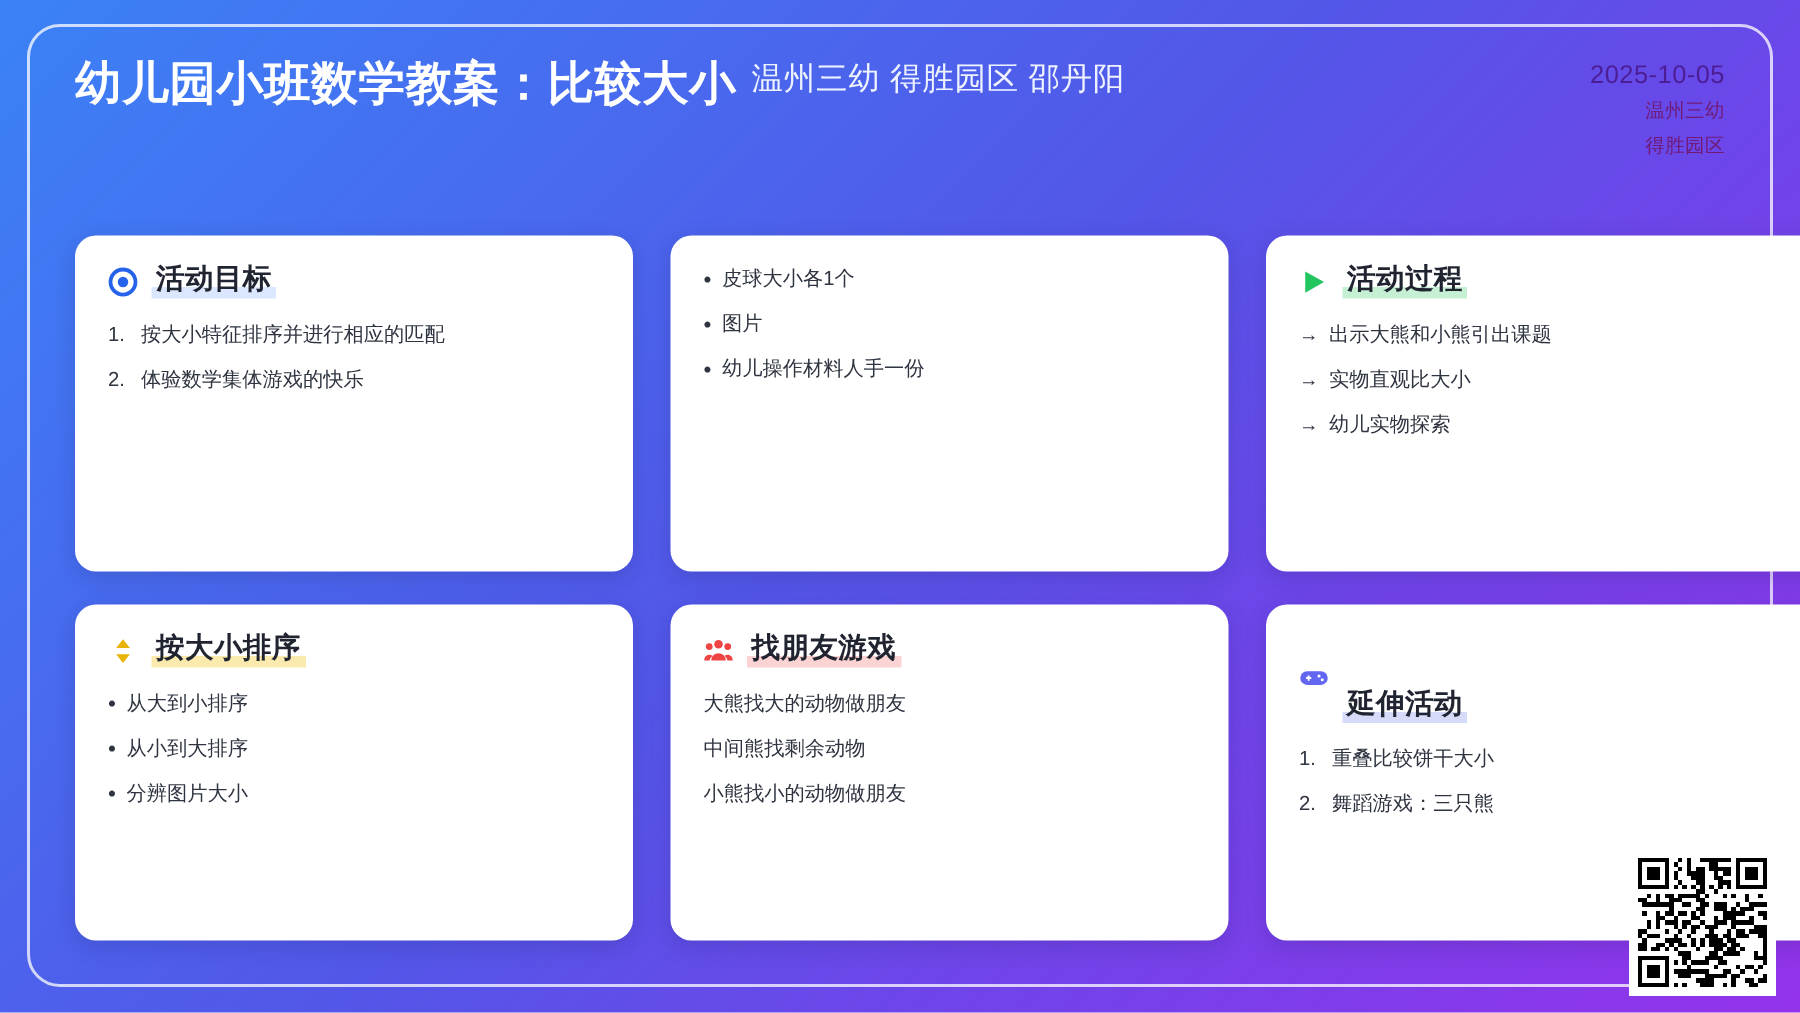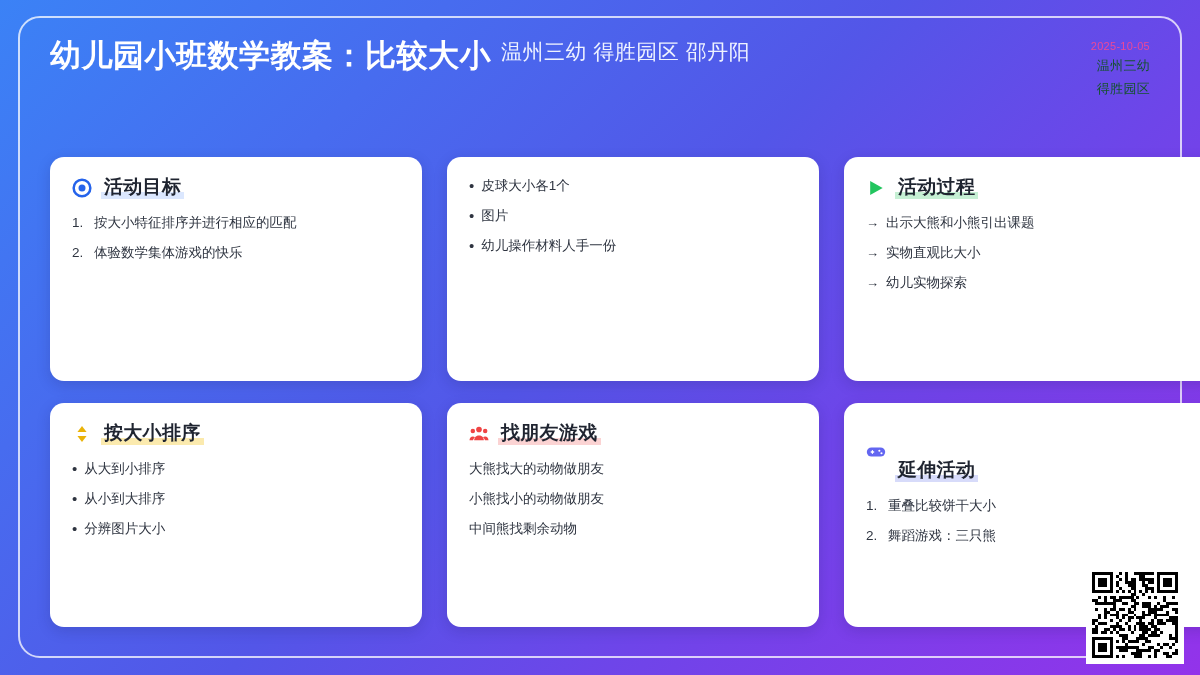--- a/index.html
+++ b/index.html
@@ -49,22 +49,22 @@
     color: #EEF2FF;
     letter-spacing: 0.5px;
   }
   .meta-block {
     display: flex;
     flex-direction: column;
     align-items: flex-end;
     gap: 5px;
     padding-top: 2px;
   }
-  .meta-date { font-size: 11px; color: #ec4899; letter-spacing: 0.3px; margin-left: 32px; }
-  .meta-line { font-size: 13px; color: #14532d; letter-spacing: 0.3px; }
+  .meta-date { font-size: 17px; color: #4c1d95; letter-spacing: 0.3px; margin-left: 32px; }
+  .meta-line { font-size: 13px; color: #701a75; letter-spacing: 0.3px; }
 
   
   .grid {
     position: absolute;
     left: 50px; top: 157px;
     width: 1166px;
     display: grid;
     grid-template-columns: repeat(3, 1fr);
     grid-template-rows: 224px 224px;
     column-gap: 25px;
@@ -232,24 +232,24 @@
             <path d="M0.6 19.5c0-2.7 1.8-4.5 4-4.5 1 0 1.9.3 2.6.9-1.3 1-2.1 2.3-2.3 3.6z" fill="#EF4444"></path>
             <path d="M23.4 19.5c0-2.7-1.8-4.5-4-4.5-1 0-1.9.3-2.6.9 1.3 1 2.1 2.3 2.3 3.6z" fill="#EF4444"></path>
           </svg></span>
         <span class="card-title" style="background: linear-gradient(to top, rgb(251, 211, 211) 0px, rgb(251, 211, 211) 34%, transparent 34%, transparent 100%);">找朋友游戏</span>
       </div>
       <ul class="card-list">
         <li>
           <span>大熊找大的动物做朋友</span>
         </li>
         <li>
+          <span>中间熊找剩余动物</span>
+        </li>
+        <li>
           <span>小熊找小的动物做朋友</span>
-        </li>
-        <li>
-          <span>中间熊找剩余动物</span>
         </li>
       </ul>
     </div>
     <div class="card">
       <div class="card-head">
         <span class="card-icon"><svg xmlns="http://www.w3.org/2000/svg" viewBox="0 0 24 24">
             <rect x="1" y="6.5" width="22" height="11" rx="5.5" fill="#6366F1"></rect>
             <rect x="5.4" y="11.2" width="4.6" height="1.6" rx="0.8" fill="#fff"></rect>
             <rect x="6.9" y="9.7" width="1.6" height="4.6" rx="0.8" fill="#fff"></rect>
             <circle cx="16" cy="10.4" r="1.25" fill="#fff"></circle>

